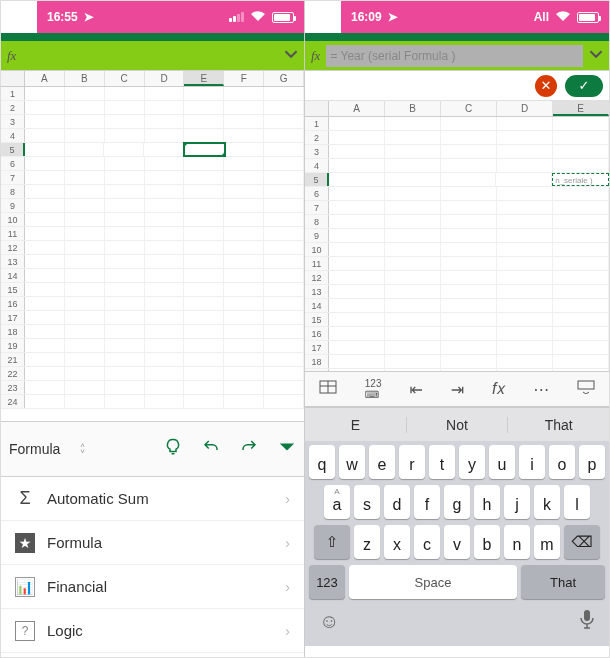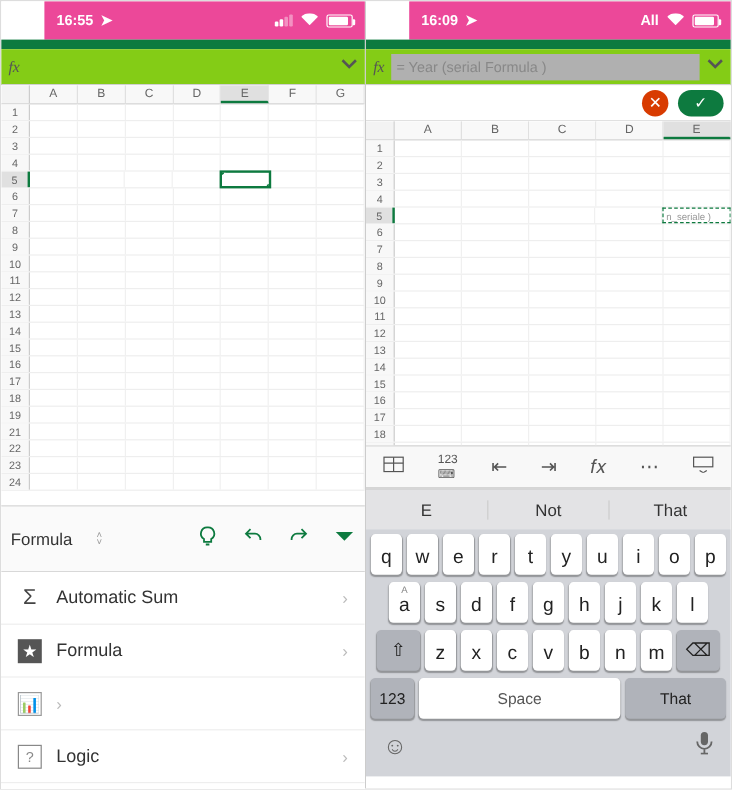--- a/index.html
+++ b/index.html
@@ -397,20 +397,21 @@
         <span class="cat-text">Automatic Sum</span>
         <span class="cat-arrow">›</span>
       </div>
       <div class="cat-item">
         <span class="cat-icon star">★</span>
         <span class="cat-text">Formula</span>
         <span class="cat-arrow">›</span>
       </div>
       <div class="cat-item">
         <span class="cat-icon ">📊</span>
+        <span class="cat-text">Financial</span>
         <span class="cat-arrow">›</span>
       </div>
       <div class="cat-item">
         <span class="cat-icon logic">?</span>
         <span class="cat-text">Logic</span>
         <span class="cat-arrow">›</span>
       </div>
       <div class="cat-item">
         <span class="cat-icon text">A</span>
         <span class="cat-text">Text</span>

